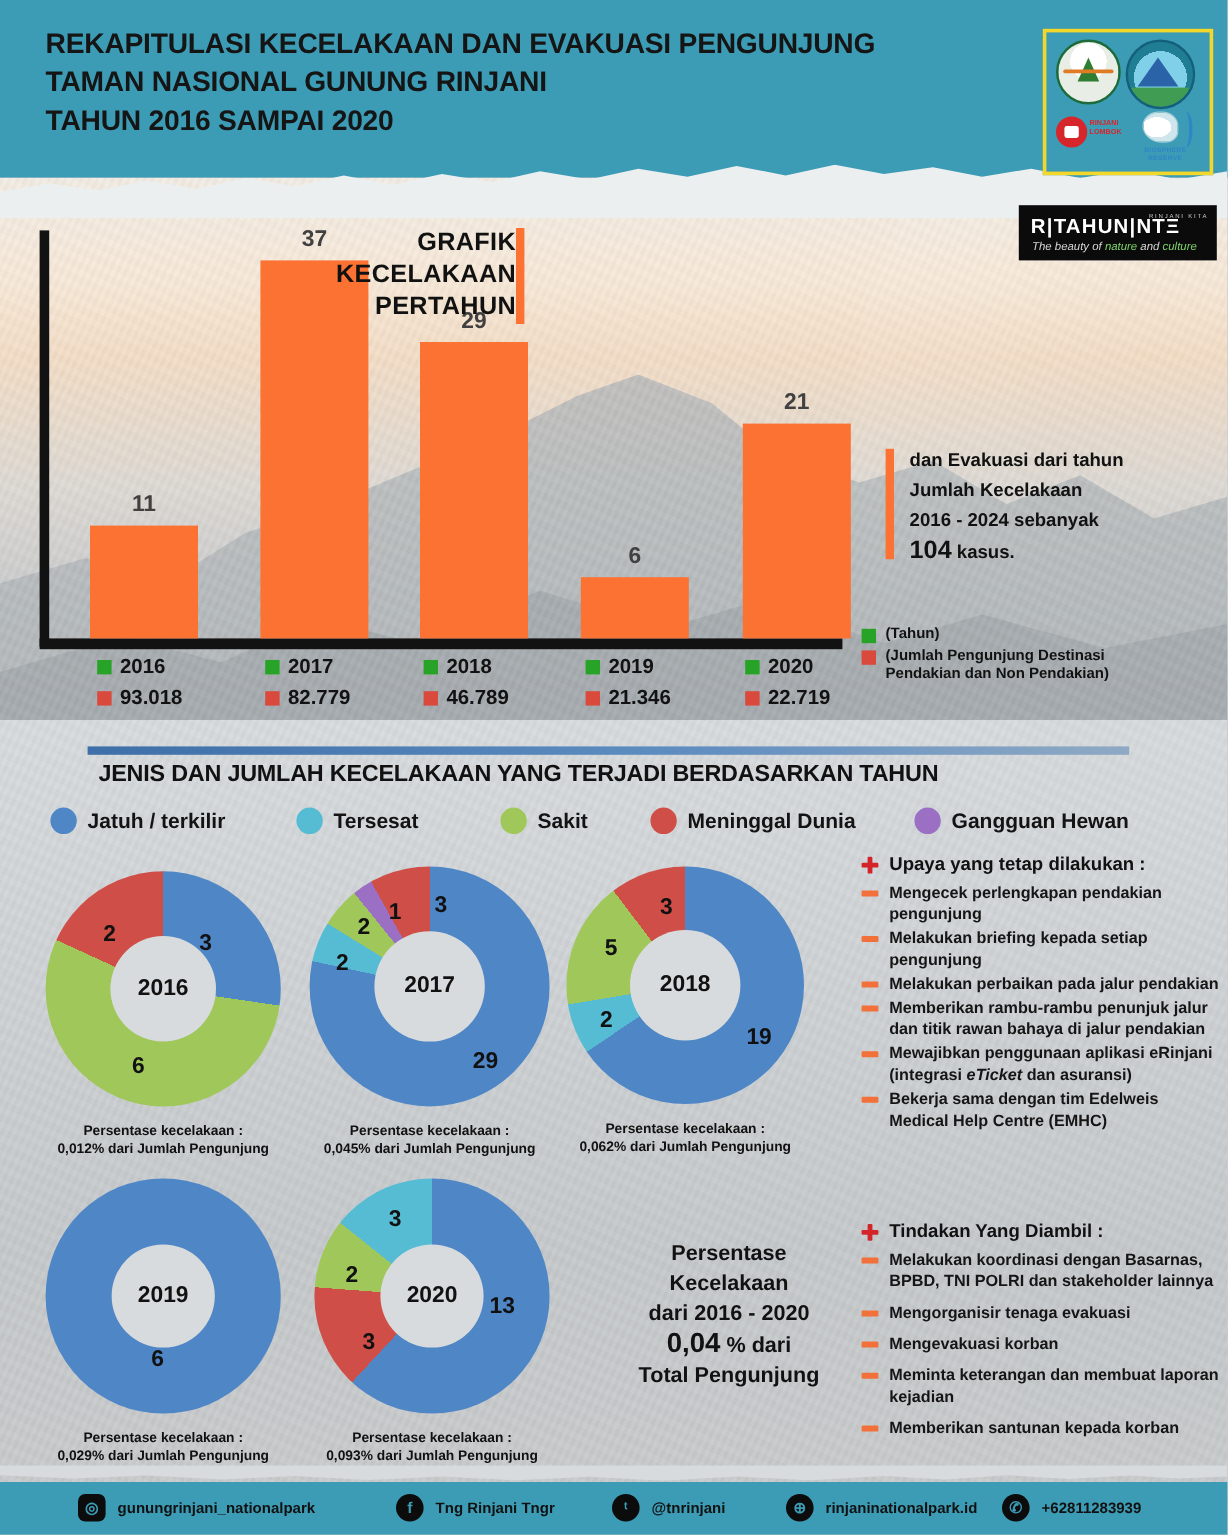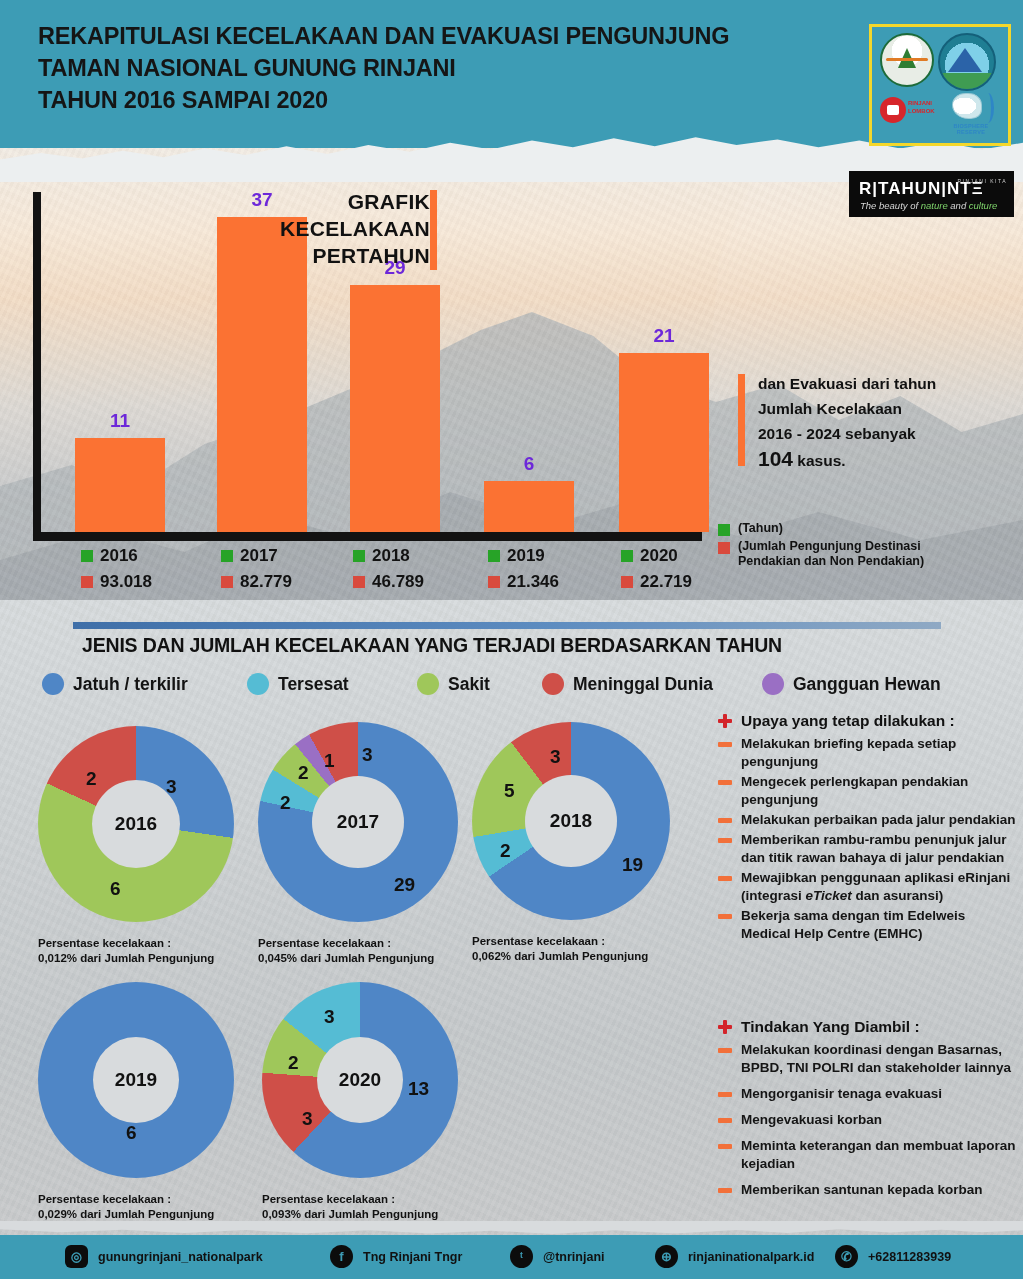--- a/index.html
+++ b/index.html
@@ -107,21 +107,21 @@
   .chart-area { position:absolute; left:0; top:148px; width:740px; height:455px; z-index:2; }
   .axis-unit { position:absolute; left:16px; top:15px; font-size:12.5px; font-weight:bold; color:#1a1a1a; }
   .axis-v { position:absolute; left:33px; top:44px; width:8px; height:347px; background:#121212; }
   .axis-h { position:absolute; left:33px; top:384px; width:669px; height:9px; background:#121212; }
 
   .bars { position:absolute; left:41px; top:44px; width:660px; height:340px; }
   .bar-col { position:absolute; bottom:0; width:90px; }
   .bar-rect { width:100%; background:#fb7233; }
   .bar-val {
     position:absolute; left:0; width:100%; text-align:center;
-    font-size:19px; font-weight:bold; color:#6d28d9;
+    font-size:19px; font-weight:bold; color:#404040;
   }
 
   .grafik-title {
     position:absolute; right:310px; top:40px; width:200px;
     text-align:right; font-size:21px; font-weight:bold; color:#111;
     line-height:27px; letter-spacing:.3px; z-index:3;
   }
   .grafik-bar { position:absolute; right:303px; top:42px; width:7px; height:80px; background:#fb7233; z-index:3;}
 
   
@@ -174,21 +174,21 @@
 
   
   .donut-wrap { position:absolute; z-index:2; }
   .donut { position:relative; border-radius:50%; }
   .donut .hole {
     position:absolute; border-radius:50%;
     background:#d8dbdd; display:flex; align-items:center; justify-content:center;
   }
   .donut .hole span { font-size:19px; font-weight:bold; color:#111; }
   .dv { position:absolute; font-size:19px; font-weight:bold; color:#111; }
-  .dcap { position:absolute; width:100%; font-size:11.5px; font-weight:bold; color:#111; line-height:15px;}
+  .dcap { position:absolute; width:100%; text-align:center; font-size:11.5px; font-weight:bold; color:#111; line-height:15px;}
 
   
   .pctblock {
     position:absolute; left:500px; top:1032px; width:215px; text-align:center; z-index:2;
     font-size:18px; font-weight:bold; color:#111; line-height:25px;
   }
   .pctblock .big { font-size:23px; }
 
   
   .panel { position:absolute; left:718px; top:712px; width:300px; z-index:2; }
@@ -472,34 +472,41 @@
           <div class="dv" style="left: 26px; top: 70px;">2</div>
           <div class="dv" style="left: 62px; top: 24px;">3</div>
         </div>
         <div class="dcap" style="top: 210px;">
           <div>Persentase kecelakaan :</div>
           <div>0,093% dari Jumlah Pengunjung</div>
         </div>
       </div>
     </div>
 
+  <div class="pctblock">
+    <div>Persentase</div>
+    <div>Kecelakaan</div>
+    <div>dari 2016 - 2020</div>
+    <div><span class="big">0,04</span><span> % dari</span></div>
+    <div>Total Pengunjung</div>
+  </div>
 
   <div class="panel">
     <h3>
       <span class="cross"></span>
       <span>Upaya yang tetap dilakukan :</span>
     </h3>
     <div id="upaya-items">
         <div class="p-item">
           <span class="dash"></span>
+          <span class="p-txt">Mengecek perlengkapan pendakian pengunjung</span>
+        </div>
+        <div class="p-item">
+          <span class="dash"></span>
           <span class="p-txt">Melakukan briefing kepada setiap pengunjung</span>
-        </div>
-        <div class="p-item">
-          <span class="dash"></span>
-          <span class="p-txt">Mengecek perlengkapan pendakian pengunjung</span>
         </div>
         <div class="p-item">
           <span class="dash"></span>
           <span class="p-txt">Melakukan perbaikan pada jalur pendakian</span>
         </div>
         <div class="p-item">
           <span class="dash"></span>
           <span class="p-txt">Memberikan rambu-rambu penunjuk jalur dan titik rawan bahaya di jalur pendakian</span>
         </div>
         <div class="p-item">

